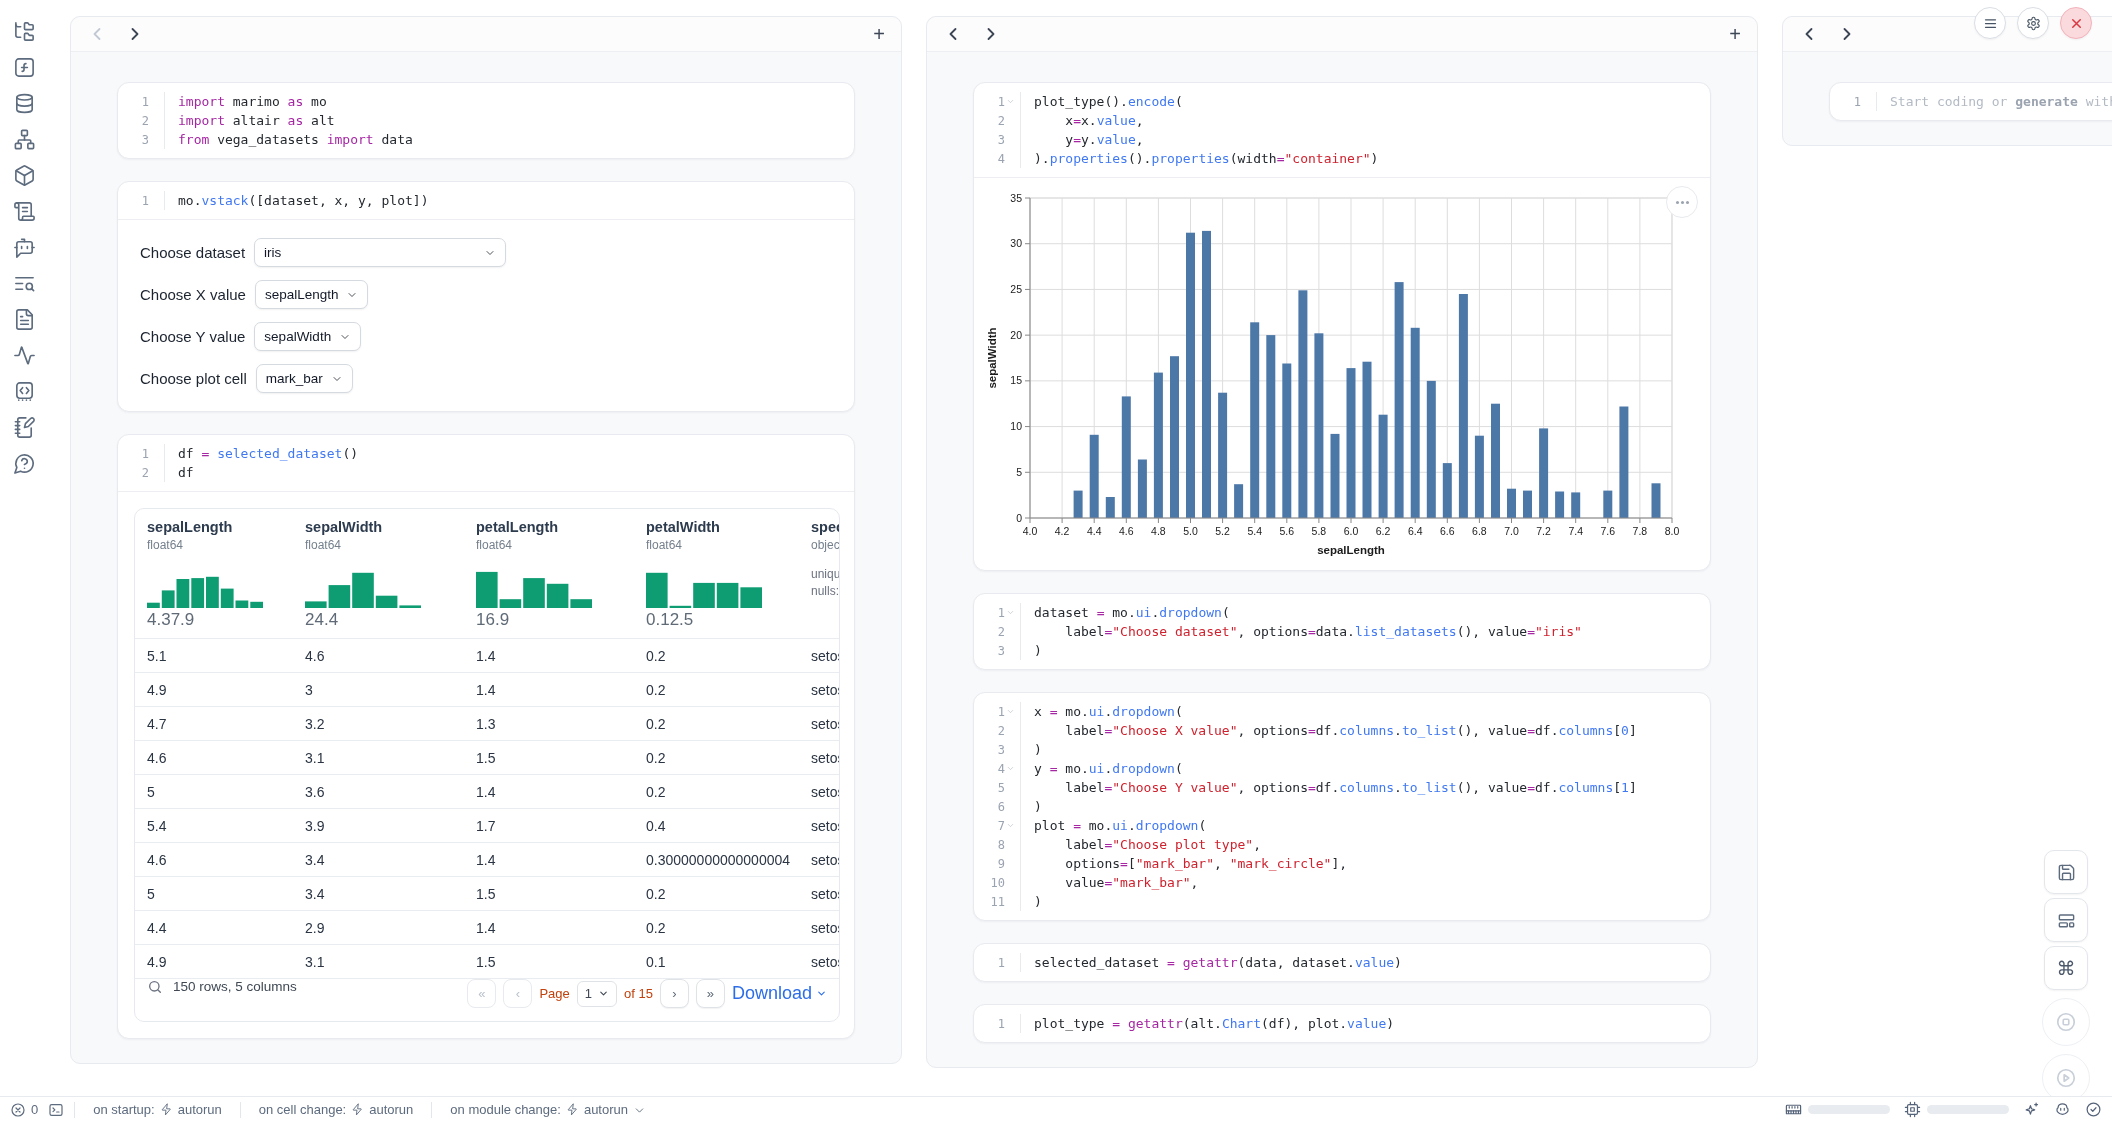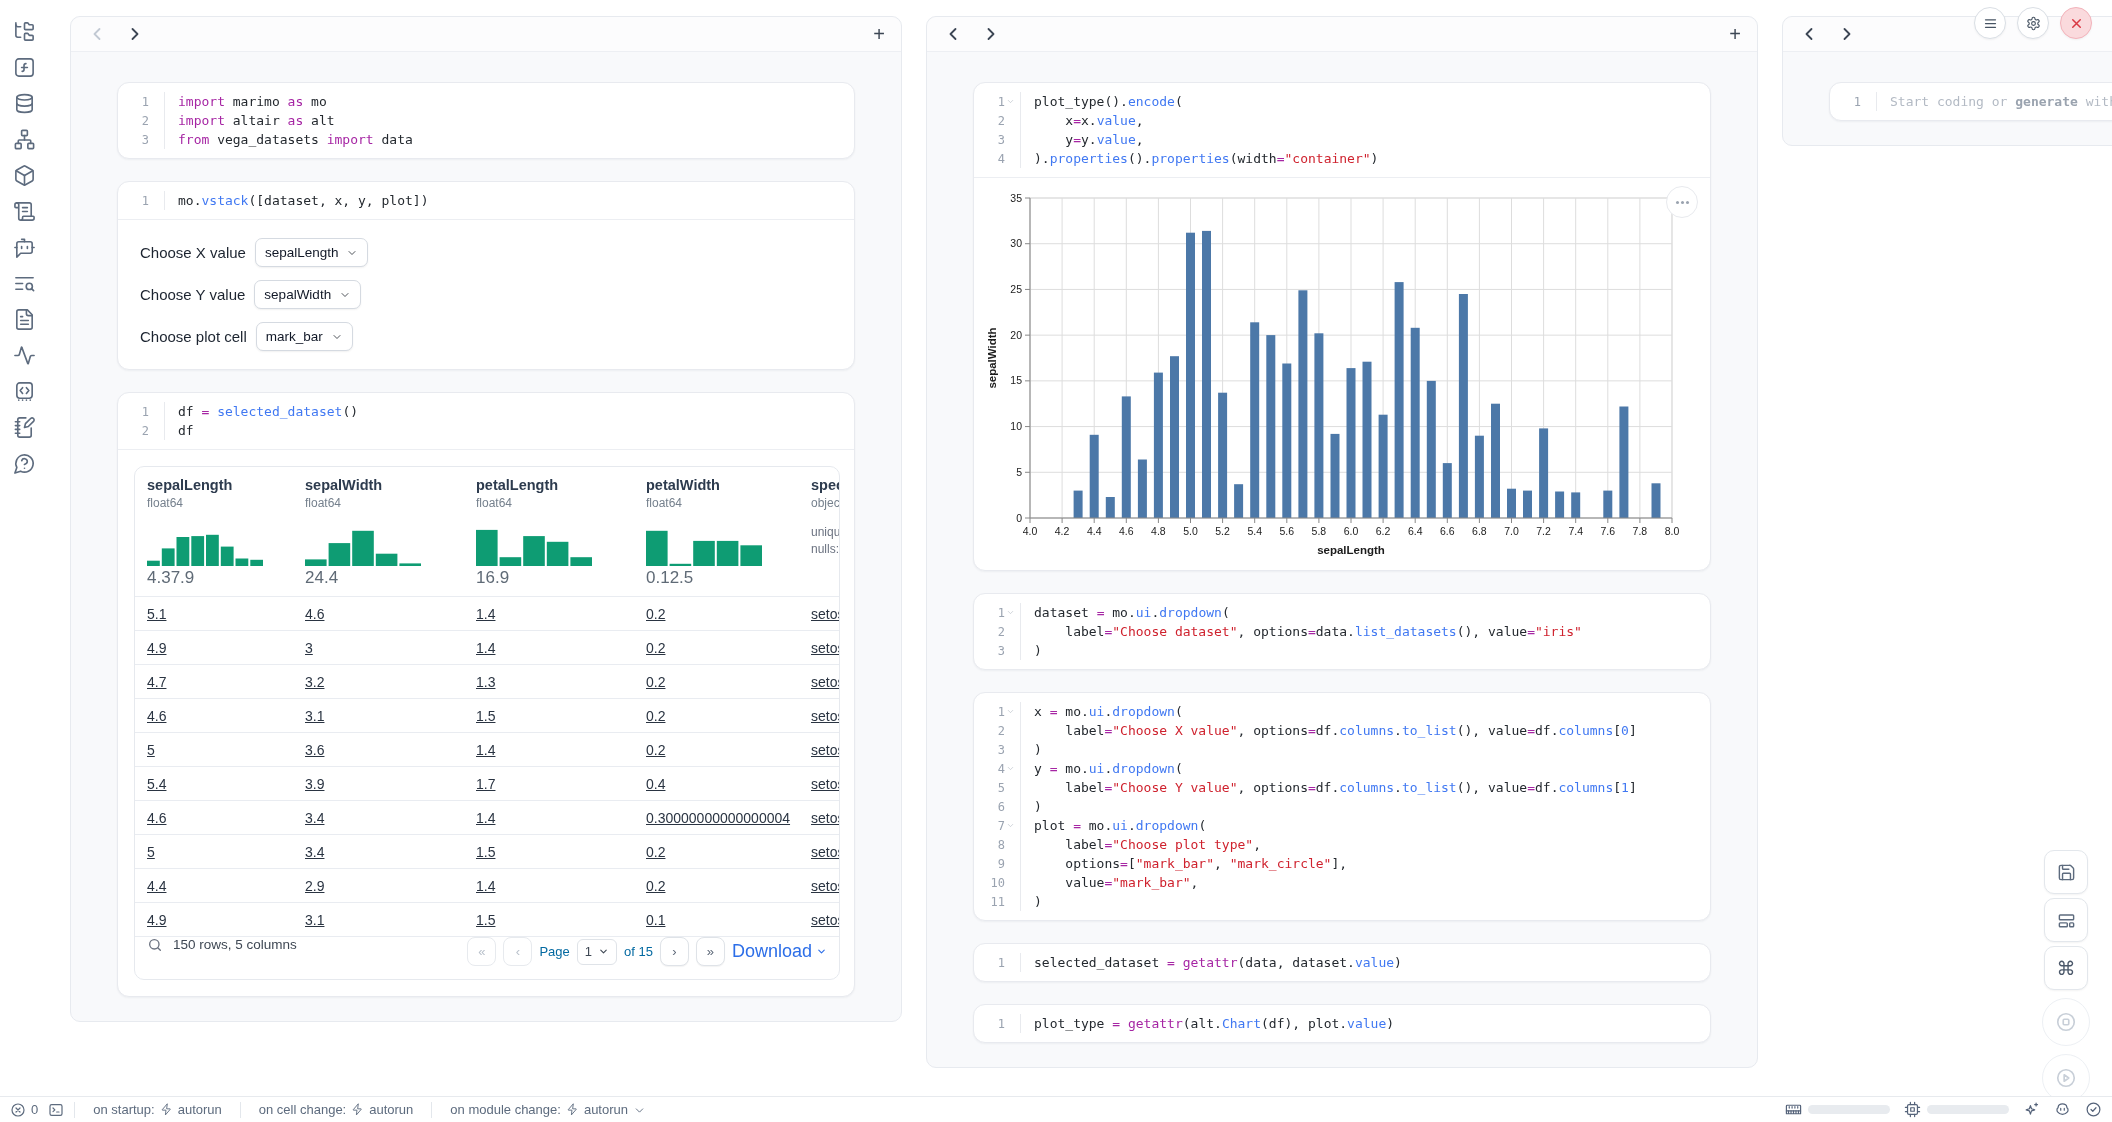--- a/index.html
+++ b/index.html
@@ -62,32 +62,32 @@
   .dft-grid{width:822px}
   .dfh{display:grid;grid-template-columns:158px 171px 170px 165px 158px;padding-top:10px;}
   .dfh-cell{padding-left:12px}
   .dfh-name{font-size:14.5px;font-weight:bold;color:#2d3b4e}
   .dfh-type{font-size:12px;color:#75808d;margin-top:3px}
   .hist{margin-top:10px;width:116px}
   .hist-range{display:flex;width:116px;font-size:17px;
               color:#5f6a76;margin-top:2px;padding-bottom:8px}
   .col-stats{margin-top:14px;font-size:12px;color:#6b7280;line-height:17px}
   .dfr{display:grid;grid-template-columns:158px 171px 170px 165px 158px;height:33px;
-       align-items:center;border-top:1px solid #e9ecf1;font-size:14px;color:#2a3442;text-decoration:underline;}
+       align-items:center;border-top:1px solid #e9ecf1;font-size:14px;color:#2a3442;}
   .dfr > span{padding-left:12px;white-space:nowrap}
   .dff{border-top:1px solid #e9ecf1;height:42px;display:flex;align-items:flex-start;
        padding:0 12px;gap:10px;font-size:13.5px;color:#3f4854;width:680px}
   .dff .mag{color:#6b7280;width:16px;height:16px}
   .dff .mag svg{width:16px;height:16px}
   .pag{margin-left:auto;display:flex;align-items:center;gap:7px}
   .pg{width:27px;height:27px;border:1px solid #dfe3e8;border-radius:8px;background:#fff;
       display:flex;align-items:center;justify-content:center;color:#5d6878;font-size:13px;
       box-shadow:0 1px 1px rgba(0,0,0,.05);cursor:pointer}
   .pg.dis{color:#b9c1cb;box-shadow:none;border-color:#e7eaee}
-  .pgtxt{font-size:13px;color:#0369a1}
+  .pgtxt{font-size:13px;color:#c2410c}
   .pgsel{height:24px;border:1px solid #dfe3e8;border-radius:6px;display:flex;align-items:center;
          gap:6px;padding:0 7px;font-size:13px;background:#fff;cursor:pointer}
   .pgsel .chev svg{width:11px;height:11px}
   .dl{color:#2c6ee8;display:flex;gap:4px;align-items:center;font-size:18px;cursor:pointer}
   .dl .chev svg{width:11px;height:11px}
 
   
   .winbtns{position:absolute;top:7px;right:20px;display:flex;gap:11px}
   .wbtn{width:30px;height:30px;border-radius:50%;border:1px solid #dadfe5;background:#fff;
         color:#475463;display:flex;align-items:center;justify-content:center;
@@ -268,20 +268,31 @@
         <div class="code">
             <div class="cline">
               <span class="lng">
                 <span>1</span>
                 <span class="fold"></span>
               </span>
               <span class="ccode"><span class="tk-pl">mo.</span><span class="tk-fn">vstack</span><span class="tk-pl">([dataset, x, y, plot])</span></span>
             </div>
           </div>
         <div class="cell-out vstack" id="vstack-out">
+            <div class="vrow">
+              <span>Choose dataset</span>
+              <span class="select" style="width: 232px;">
+                <span>iris</span>
+                <span class="chev">
+                  <svg viewBox="0 0 24 24" fill="none" stroke="currentColor" stroke-width="1.7" stroke-linecap="round" stroke-linejoin="round">
+                    <polyline points="6 9 12 15 18 9"></polyline>
+                  </svg>
+                </span>
+              </span>
+            </div>
             <div class="vrow">
               <span>Choose X value</span>
               <span class="select">
                 <span>sepalLength</span>
                 <span class="chev">
                   <svg viewBox="0 0 24 24" fill="none" stroke="currentColor" stroke-width="1.7" stroke-linecap="round" stroke-linejoin="round">
                     <polyline points="6 9 12 15 18 9"></polyline>
                   </svg>
                 </span>
               </span>

